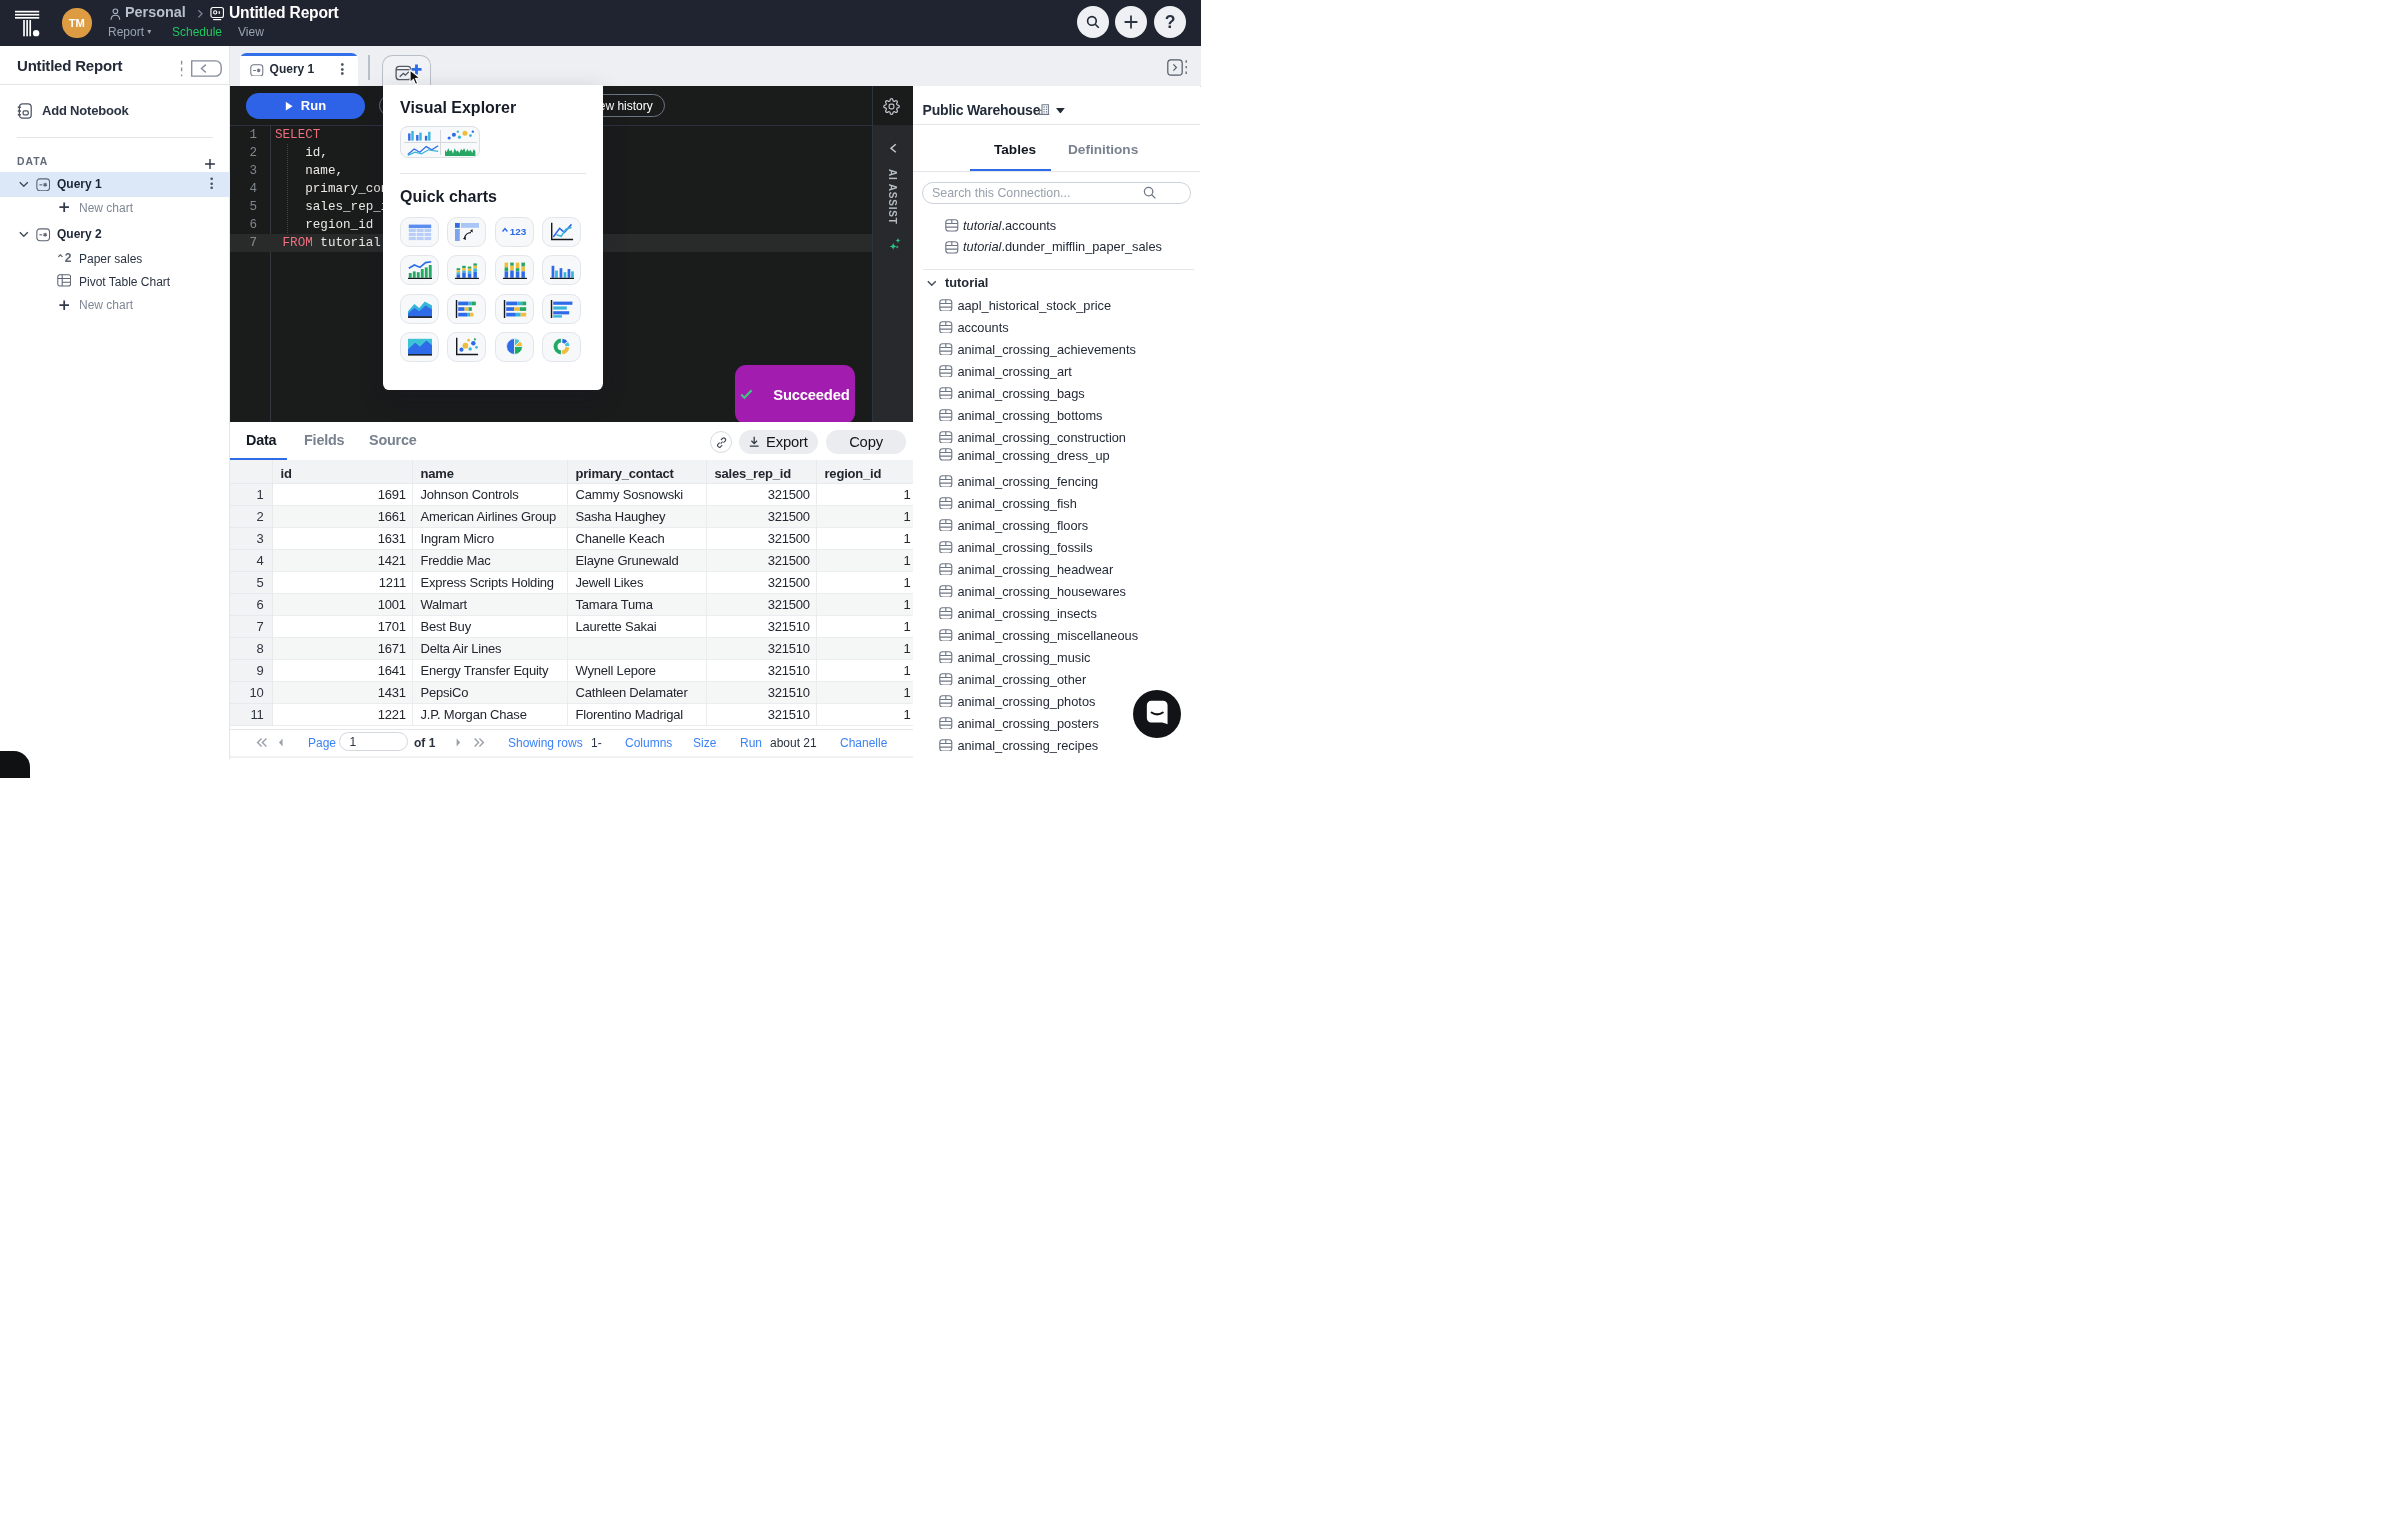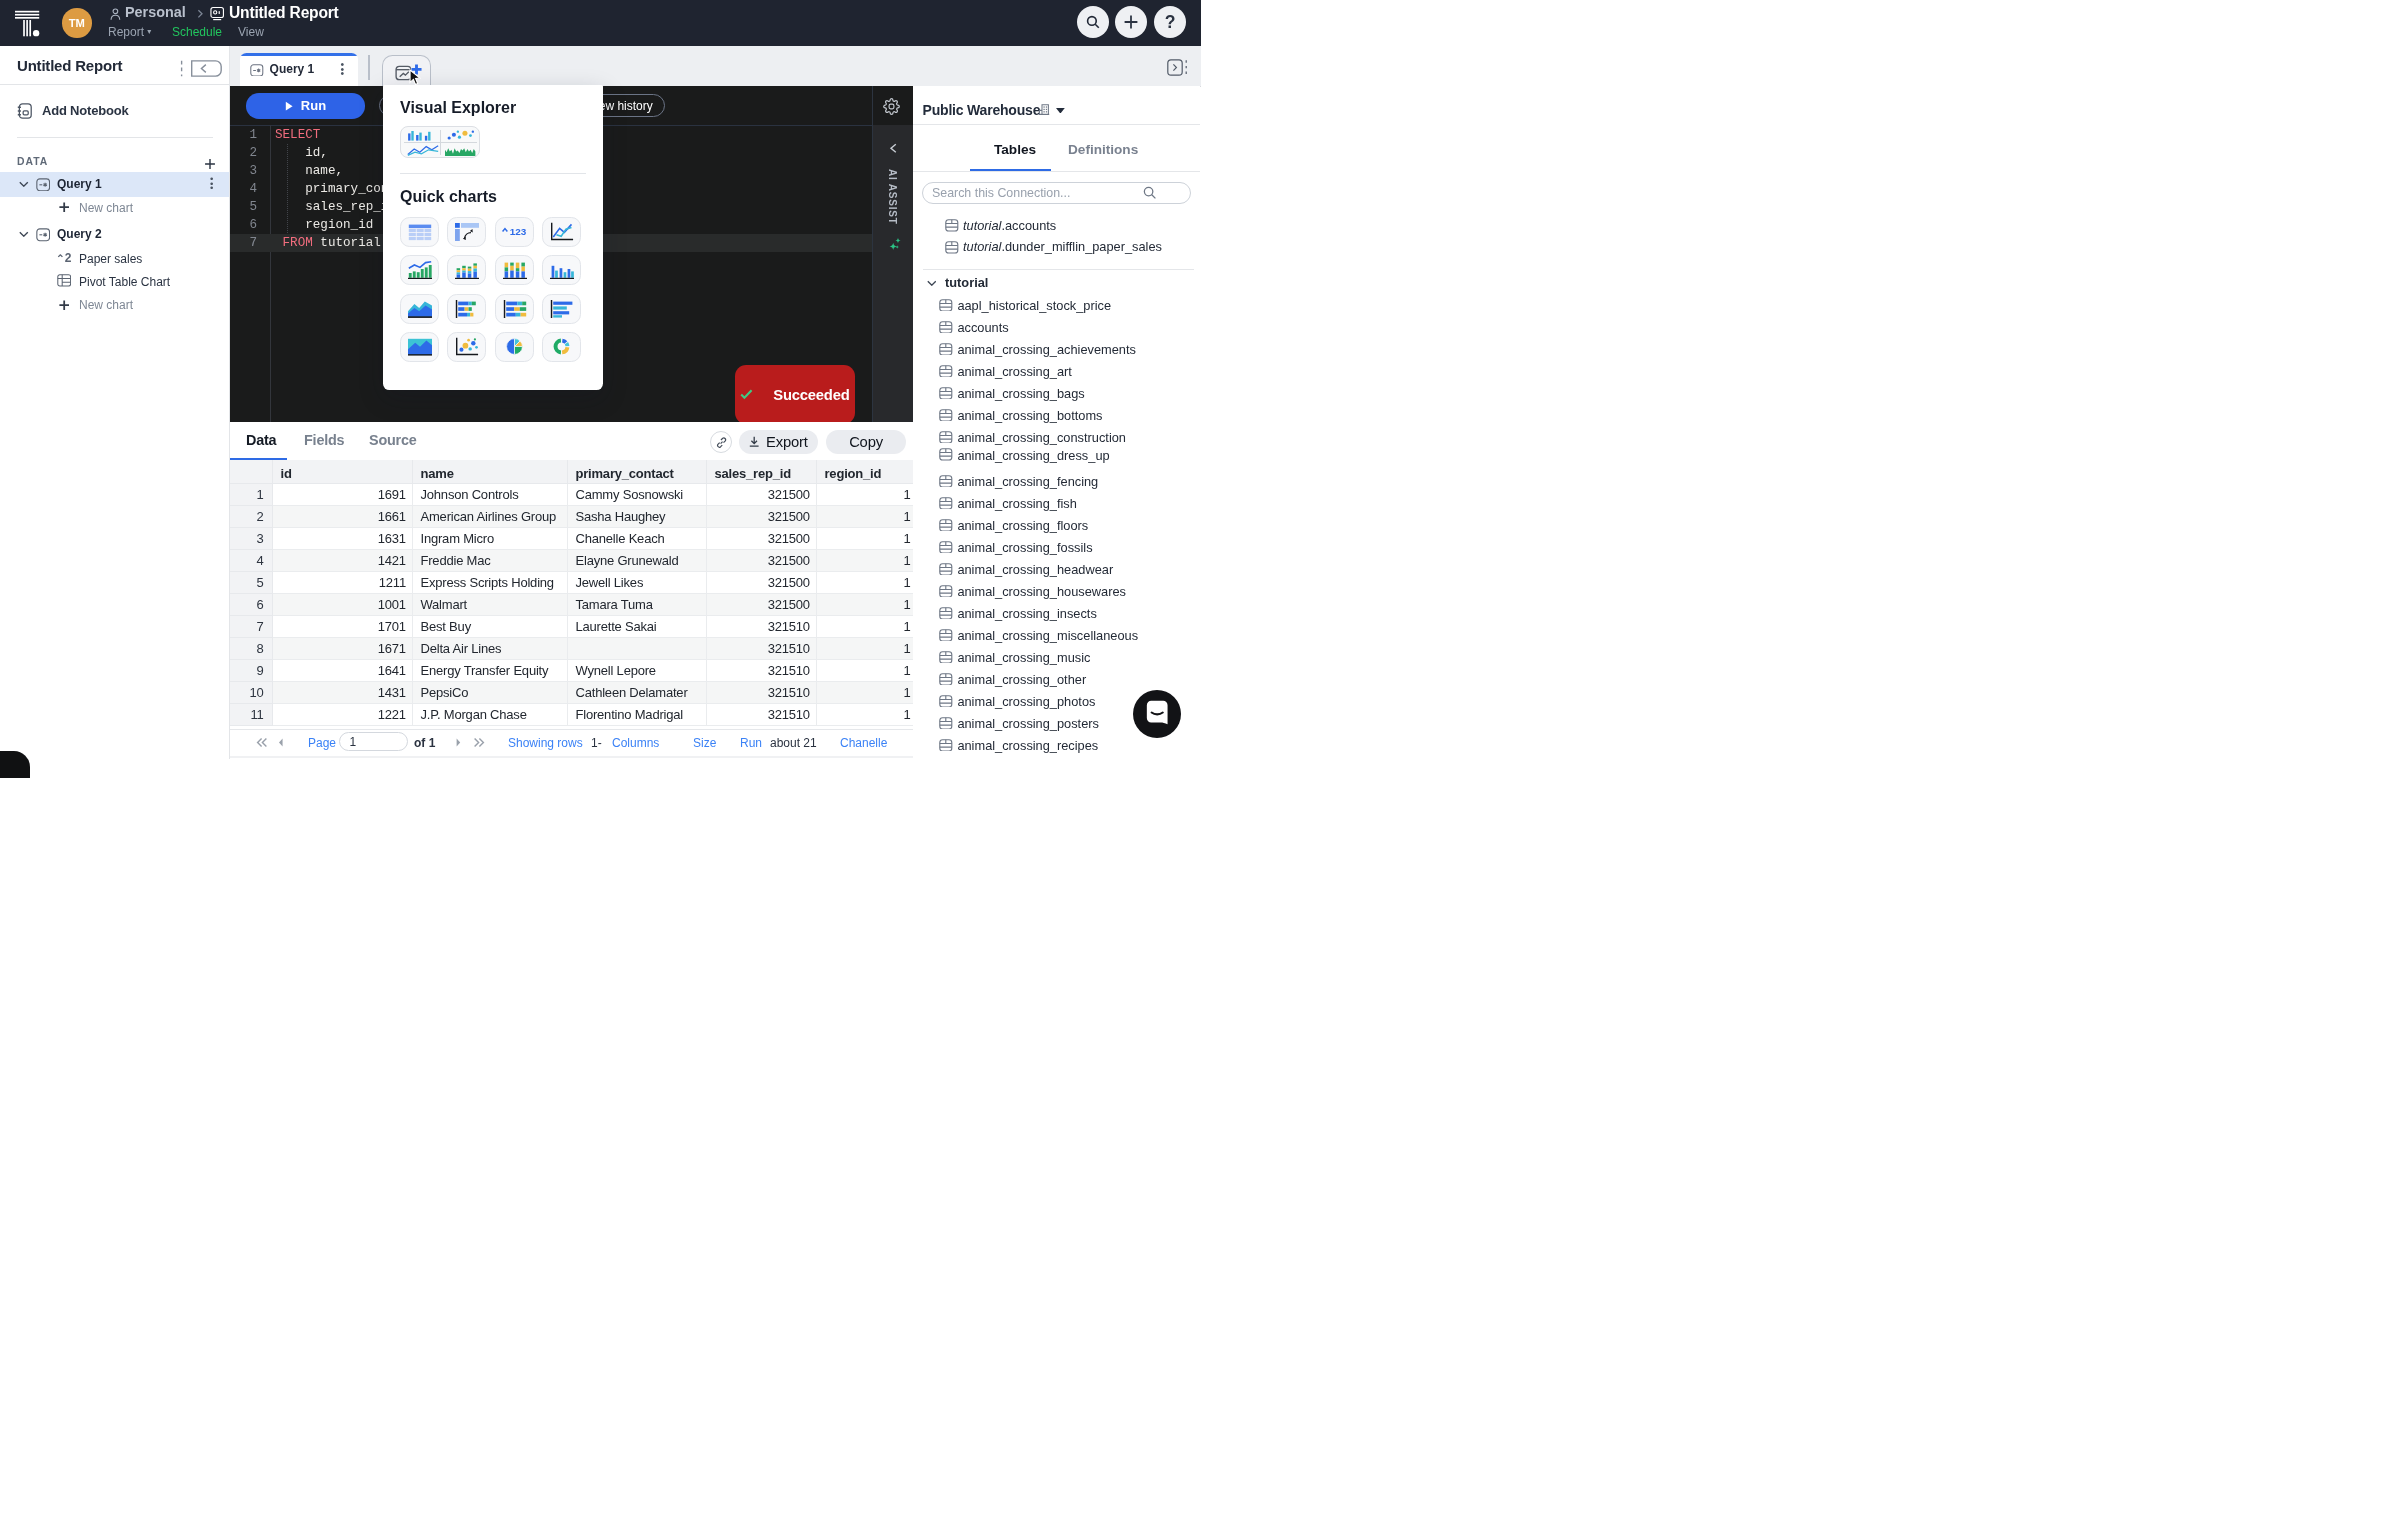--- a/index.html
+++ b/index.html
@@ -215,21 +215,21 @@
         <path d="M8.5 1.5 L2.5 6.5 L8.5 11.5"></path>
       </svg>
     <div class="abs" style="left:14.4px;top:83px;writing-mode:vertical-lr;font-size:10px;font-weight:bold;letter-spacing:0.8px;color:#b6bcc6;white-space:nowrap">AI ASSIST</div>
     <svg class="abs" style="left:12.8px;top:150px" width="17.6" height="17.6" viewBox="0 0 22 22" fill="#2bc284">
       <path d="M8 3.5 C8.6 6.5 9.5 7.4 12.5 8 C9.5 8.6 8.6 9.5 8 12.5 C7.4 9.5 6.5 8.6 3.5 8 C6.5 7.4 7.4 6.5 8 3.5 Z" transform="translate(1,5)"></path>
       <path d="M8 3.5 C8.45 5.75 9.125 6.42 11.375 6.875 C9.125 7.32 8.45 8 8 10.25 C7.55 8 6.875 7.33 4.625 6.875 C6.875 6.42 7.55 5.75 8 3.5 Z" transform="translate(7,-1.2)"></path>
       <path d="M8 4.7 C8.3 6.2 8.75 6.65 10.25 6.95 C8.75 7.25 8.3 7.7 8 9.2 C7.7 7.7 7.25 7.25 5.75 6.95 C7.25 6.65 7.7 6.2 8 4.7 Z" transform="translate(6,6.8)"></path>
     </svg>
   </div>
 
-  <div class="abs" style="left:505px;top:279px;width:120px;height:59px;background:#b91c1c;border-radius:11.2px;display:flex;align-items:center;justify-content:center;gap:20px">
+  <div class="abs" style="left:505px;top:279px;width:120px;height:59px;background:#a21caf;border-radius:11.2px;display:flex;align-items:center;justify-content:center;gap:20px">
     <svg width="12.8" height="10.4" viewBox="0 0 16 13" fill="none" stroke="#3fca83" stroke-width="2.6">
         <path d="M1.5 7 L5.5 11 L14.5 1.5"></path>
       </svg>
     <span style="color:#fff;font-size:14.8px;font-weight:bold;letter-spacing:-0.2px">Succeeded</span>
   </div>
 </div>
 <div id="results">
 
   <div class="abs" style="left:16px;top:10.4px;font-size:14.4px;font-weight:bold;color:#141a24;letter-spacing:-0.2px">Data</div>
   <div class="abs" style="left:74px;top:10.4px;font-size:14.4px;font-weight:bold;color:#78818e;letter-spacing:-0.2px">Fields</div>
@@ -369,21 +369,21 @@
   <div class="abs" style="left:109px;top:310px;width:69px;height:19px;border:0.8px solid #d4d8de;border-radius:9.6px;font-size:12px;color:#2a3240;line-height:18.4px;padding-left:9.6px">1</div>
   <div class="ftdark" style="left:184px;top:314px">of 1</div>
   <svg class="abs" style="left:225px;top:315px" width="7.2" height="11.2" viewBox="0 0 9 14">
       <path d="M2 2 L6.5 7 L2 12 Z" fill="#9aa1ab"></path>
     </svg>
   <svg class="abs" style="left:243px;top:315px" width="12" height="11.2" viewBox="0 0 15 14" fill="none" stroke="#9aa1ab" stroke-width="1.8">
       <path d="M2 2 L7 7 L2 12 M8 2 L13 7 L8 12"></path>
     </svg>
   <div class="ftgray" style="left:278px;top:314px">Showing rows</div>
   <div class="ftdark" style="left:361px;top:314px;font-weight:normal">1-</div>
-  <div class="ftgray" style="left:382px;top:314px">Columns</div>
+  <div class="ftgray" style="left:395px;top:314px">Columns</div>
   <div class="ftgray" style="left:463px;top:314px">Size</div>
   <div class="ftgray" style="left:510px;top:314px">Run</div>
   <div class="ftdark" style="left:540px;top:314px;font-weight:normal">about 21</div>
   <div class="ftgray" style="left:610px;top:314px">Chanelle</div>
   <div class="abs" style="left:0;top:334px;width:683px;height:2.4px;background:#f0f1f3"></div>
 </div>
 <div id="rsb">
   <div class="abs" style="left:9.6px;top:16px;font-size:14px;font-weight:bold;color:#232c3b;letter-spacing:-0.2px">Public Warehouse</div>
   <svg class="abs" style="left:125px;top:17.6px" width="12" height="11.2" viewBox="0 0 15 14" fill="none" stroke="#6e7785" stroke-width="1.3">
     <path d="M1 13 h13 M5 13 V1 h8 v12" fill="none"></path>

